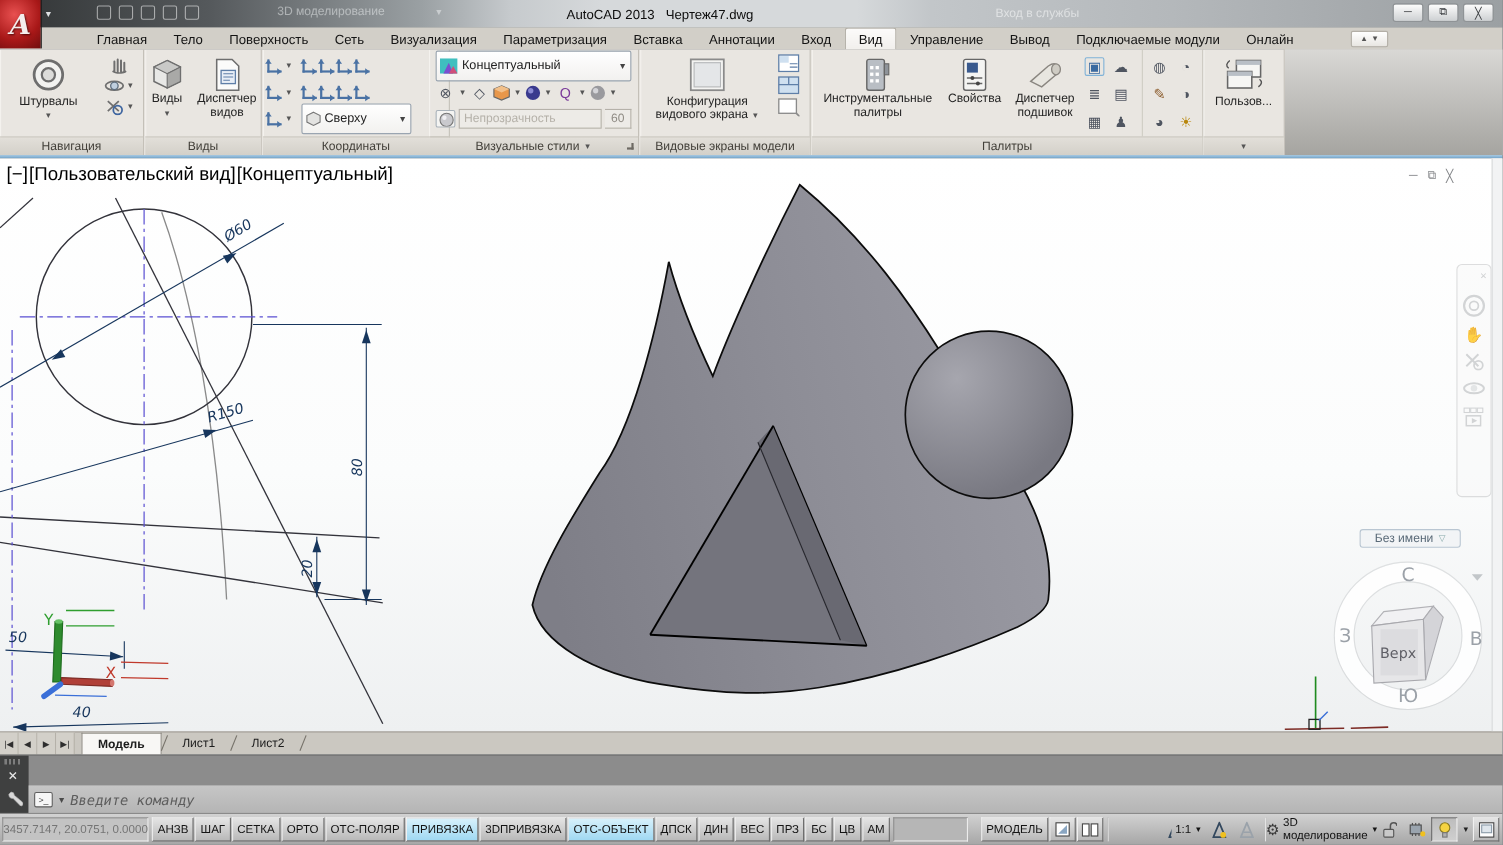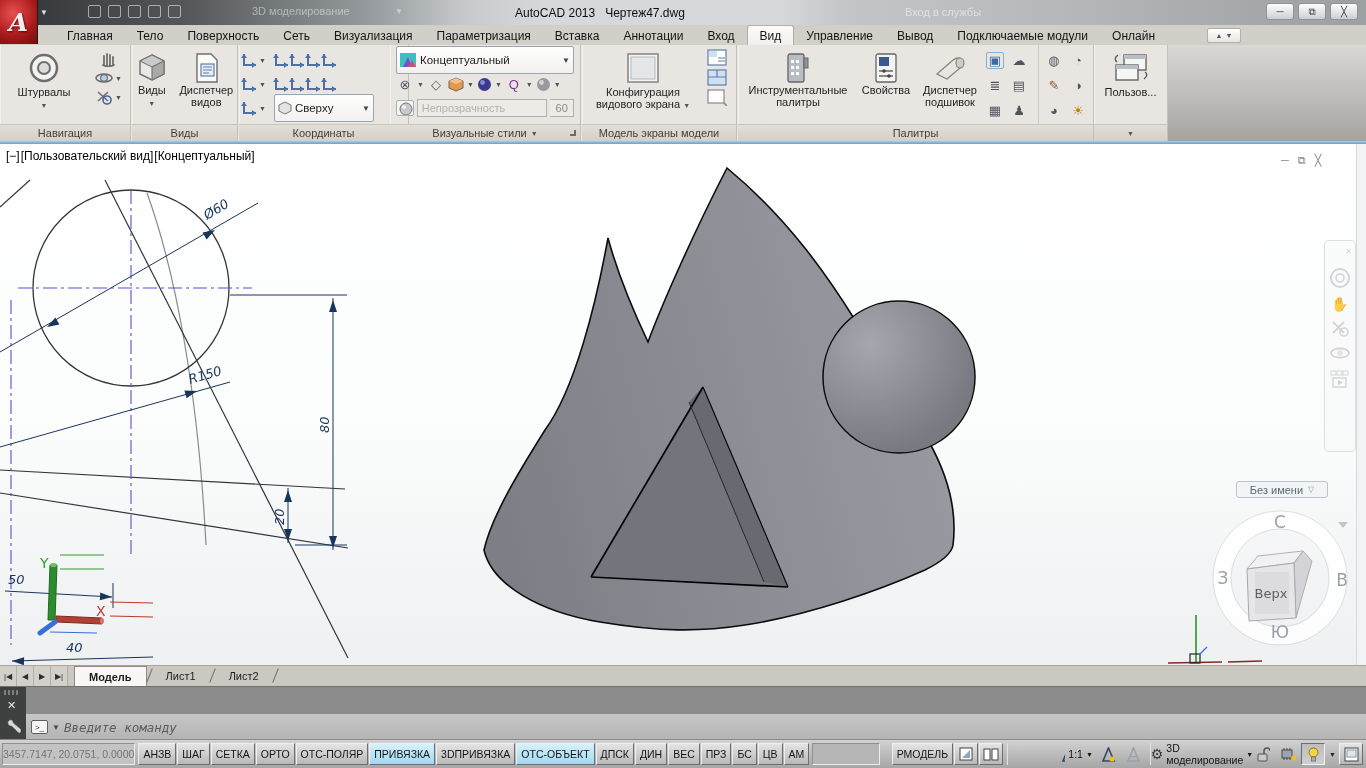--- a/index.html
+++ b/index.html
@@ -24,21 +24,21 @@
   #doc-tab { position:absolute; left:420px; top:0; width:360px; height:25px; display:flex;
     align-items:center; justify-content:center; font-size:12px; color:#0d0d0d; gap:10px; }
   #signin-ghost { position:absolute; left:905px; top:6px; font-size:11px; color:#fbfcfc; opacity:.55; }
   #win-controls { position:absolute; right:8px; top:3px; display:flex; gap:4px; }
   .winbtn { width:28px; height:17px; border:1px solid #8f9396; border-radius:3px;
     background:linear-gradient(#fdfdfd,#cdd0d2); color:#3d4043; font-size:10px;
     display:flex; align-items:center; justify-content:center; }
 
   
   #tabrow { position:absolute; left:0; top:25px; width:1366px; height:20px;
-    background:#d2cfc8; display:flex; align-items:flex-end; padding-left:55px; }
+    background:#d2cfc8; display:flex; align-items:flex-end; padding-left:76px; }
   .rtab { font-size:12px; color:#141414; padding:3px 12px 2px 12px; white-space:nowrap; }
   .rtab.active { background:linear-gradient(#fcfbfa,#f1efec); border:1px solid #b3afa7;
     border-bottom:none; border-radius:3px 3px 0 0; }
   #ribbon-min { margin-left:40px; margin-bottom:2px; width:34px; height:15px; border:1px solid #b3afa7;
     border-radius:2px; background:linear-gradient(#ffffff,#e8e6e2); font-size:7px; color:#555;
     display:flex; align-items:center; justify-content:center; gap:3px; }
 
   
   #ribbon { position:absolute; left:0; top:45px; width:1366px; height:96px; background:#e9e6e1; }
   .panel { position:absolute; top:0; height:96px; border-right:1px solid #c4c0b8;
@@ -69,21 +69,21 @@
   .glyphbtn { width:18px; height:17px; display:flex; align-items:center; justify-content:center;
     font-size:13px; color:#4f5560; }
   #ribbon-empty { position:absolute; left:1168px; top:0; width:198px; height:96px;
     background:linear-gradient(#d9d8d5,#a5a4a0); }
   #blue-line { position:absolute; left:0; top:141px; width:1366px; height:3px;
     background:linear-gradient(#a8cde8,#6f9fc4); }
 
   
   #canvas { position:absolute; left:0; top:144px; width:1366px; height:521px;
     background:linear-gradient(180deg,#ffffff 0%,#fbfcfc 55%,#eef0f1 100%); }
-  #vplabel { position:absolute; left:6px; top:5px; font-size:12px; color:#000; }
+  #vplabel { position:absolute; left:6px; top:5px; font-size:17px; color:#000; }
   #vplabel span { margin-right:1px; }
   #dwg-wincontrols { position:absolute; left:1281px; top:10px; display:flex; gap:9px;
     color:#85878a; font-size:11px; }
   #scrollstrip { position:absolute; right:0; top:0; width:10px; height:521px;
     background:#f2f3f4; border-left:1px solid #d8d9da; }
   #ucs-pill { position:absolute; left:1236px; top:337px; width:92px; height:17px;
     background:#f2f4f6; border:1px solid #b9c6d2; border-radius:3px; display:flex;
     align-items:center; justify-content:center; font-size:11px; color:#5a6a78; gap:5px; }
   #ucs-pill .caret { font-size:8px; color:#8aa; }
   #navbar-ghost { position:absolute; left:1324px; top:96px; width:32px; height:212px;
@@ -364,21 +364,21 @@
             <rect x="1" y="1" width="18" height="15" fill="#cfe0f0" stroke="#5f7fa8" stroke-width="1.2"></rect>
             <path d="M1 8 h18 M10 1 v7" stroke="#5f7fa8" stroke-width="1.2"></path>
           </svg>
         <svg class="ic" width="20" height="17">
             <rect x="1" y="1" width="16" height="13" fill="#fff" stroke="#8a8a8a" stroke-width="1.2"></rect>
             <path d="M17 14 l3 3" stroke="#8a8a8a" stroke-width="1.6"></path>
           </svg>
       </div>
     </div>
     <div class="ptitle">
-        <span>Модель экраны модели</span>
+        <span>Видовые экраны модели</span>
       </div>
   </div>
 
   <div class="panel" style="left:738px;width:356px;">
     <div class="pbody" style="padding-left:4px;gap:4px;">
       <div class="bigbtn" style="width:112px;">
         <svg class="ic" width="28" height="32">
           <rect x="4" y="2" width="16" height="28" rx="2" fill="#b9bec4" stroke="#666" stroke-width="1.3"></rect>
           <rect x="7" y="8" width="3" height="3" fill="#fff"></rect>
             <rect x="12" y="8" width="3" height="3" fill="#fff"></rect>

